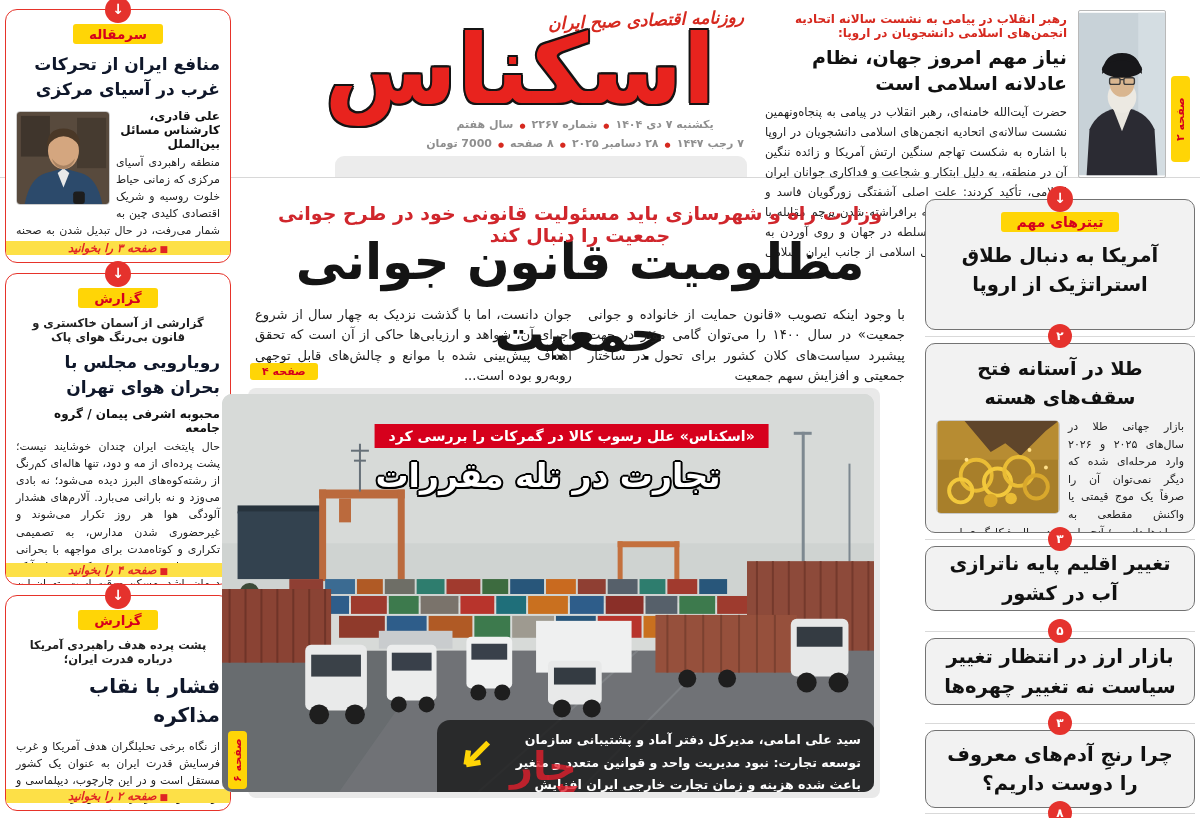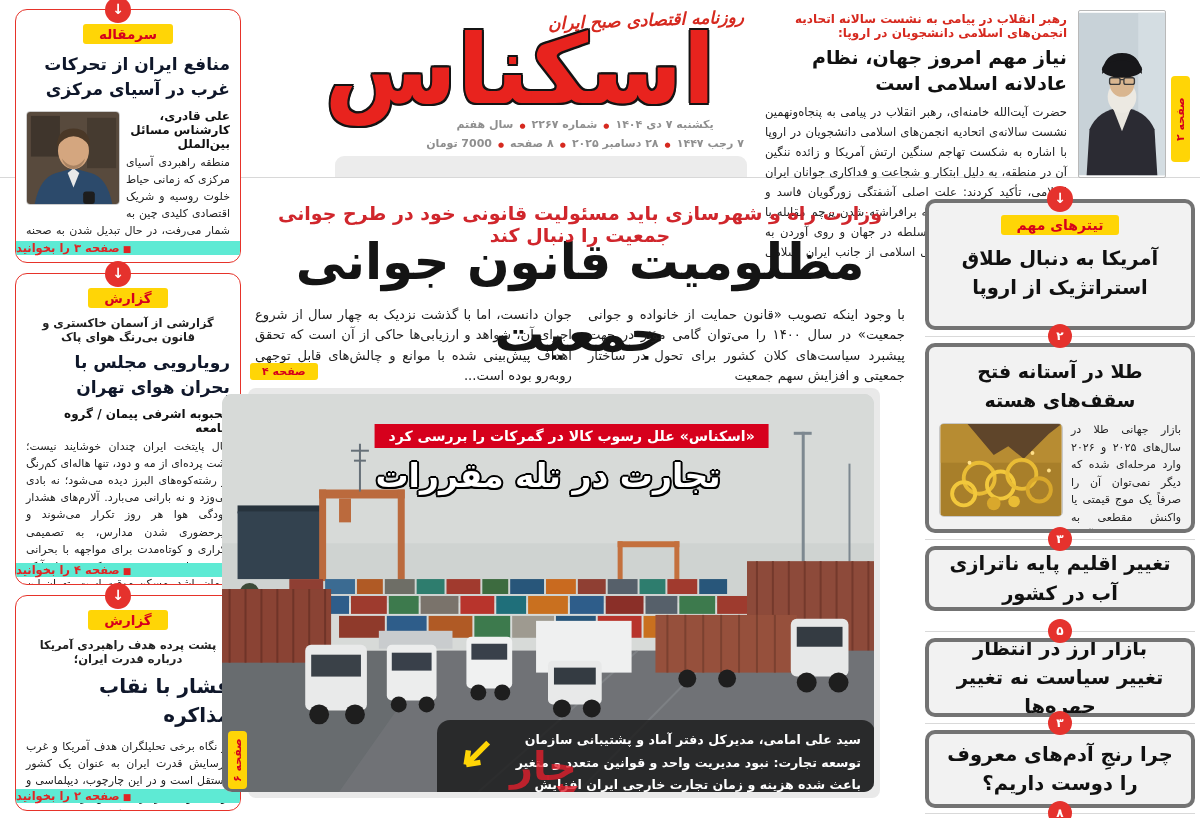--- a/index.html
+++ b/index.html
@@ -20,33 +20,33 @@
   
   .leader-text{left:765px;top:12px;width:302px;text-align:right;}
   .leader-kicker{color:#d6291f;font-size:12px;font-weight:bold;margin-bottom:5px;}
   .leader-headline{color:#111;font-size:19px;font-weight:bold;margin-bottom:7px;line-height:1.35;}
   .leader-body{font-size:11.6px;line-height:1.72;color:#222;text-align:justify;}
   .leader-photo{left:1078px;top:10px;width:86px;height:166px;border:1px solid #b9b9b9;border-radius:2px;overflow:hidden;}
   .vtab{writing-mode:vertical-rl;transform:rotate(180deg);background:#ffd506;color:#d6001c;font-weight:bold;font-size:11px;text-align:center;border-radius:4px;padding:6px 3px;}
   .vtab-leader{left:1171px;top:76px;height:74px;}
 
   
-  .lbox{left:15px;width:226px;background:#fff;border:1.5px solid #e6332a;border-radius:12px;padding:20px 10px 12px 10px;box-sizing:border-box;overflow:hidden;}
+  .lbox{left:5px;width:226px;background:#fff;border:1.5px solid #e6332a;border-radius:12px;padding:20px 10px 12px 10px;box-sizing:border-box;overflow:hidden;}
   .lbox1{top:9px;height:254px;} .lbox2{top:273px;height:312px;} .lbox3{top:595px;height:216px;}
   .circle-arrow{width:26px;height:26px;border-radius:50%;background:#e5322d;color:#fff;text-align:center;line-height:25px;font-size:14px;font-weight:bold;z-index:5;}
   .ca1{left:105px;top:-3px;} .ca2{left:105px;top:261px;} .ca3{left:105px;top:583px;}
   .tag{display:inline-block;background:#ffd506;color:#d6001c;font-weight:bold;font-size:13.5px;padding:2px 16px;border-radius:3px;}
   .lbox .tag-wrap{text-align:center;margin:-6px 0 8px 0;}
   .lbox-kicker{color:#222;font-size:11.5px;font-weight:bold;text-align:center;margin-bottom:6px;}
   .lbox-title{color:#0f172a;font-size:17px;font-weight:bold;text-align:right;line-height:1.45;margin-bottom:8px;}
   .lbox3 .lbox-title{font-size:20px;}
   .lbox-author{font-size:12px;font-weight:bold;color:#111;margin-bottom:3px;}
   .lbox-body{font-size:11px;line-height:1.55;color:#222;text-align:justify;}
   .lbox-photo{float:left;width:92px;height:92px;border-radius:4px;overflow:hidden;margin:2px 6px 4px 0;border:1px solid #ccc;}
-  .lbox-footer{position:absolute;bottom:7px;left:0;width:100%;text-align:left;color:#e02424;font-size:11.5px;font-weight:bold;background:#5eead4;}
+  .lbox-footer{position:absolute;bottom:7px;left:0;width:100%;text-align:center;color:#e02424;font-size:11.5px;font-weight:bold;background:#fde047;font-style:italic;}
   .lbox-footer::before{content:"■ ";font-size:9px;}
 
   
   .main-kicker{left:255px;top:202px;width:650px;text-align:center;color:#d0262c;font-size:19px;font-weight:bold;}
   .main-headline{left:255px;top:226px;width:650px;text-align:center;color:#141414;font-size:50px;font-weight:bold;line-height:72px;letter-spacing:-1px;}
   .main-cols{left:255px;top:305px;width:650px;display:flex;gap:16px;}
   .main-col{flex:1;font-size:13.2px;line-height:1.55;color:#1d1d1d;text-align:justify;}
   .tag-sm{display:inline-block;background:#ffd506;color:#d6001c;font-weight:bold;font-size:11px;padding:2px 12px;border-radius:3px;}
   .main-pagetag{left:250px;top:363px;}
 
@@ -57,24 +57,24 @@
   .photo-headline{position:absolute;left:0;top:62px;width:100%;text-align:center;color:#fff;font-size:33px;font-weight:bold;z-index:3;
       text-shadow:2px 0 #000,-2px 0 #000,0 2px #000,0 -2px #000,1.5px 1.5px #000,-1.5px -1.5px #000,1.5px -1.5px #000,-1.5px 1.5px #000;}
   .photo-caption{position:absolute;left:215px;top:326px;width:438px;box-sizing:border-box;background:rgba(22,22,22,.78);border-radius:13px;
       color:#fff;font-size:12.6px;font-weight:bold;line-height:1.8;text-align:right;padding:9px 14px 9px 74px;z-index:4;}
   .caption-arrow{position:absolute;left:16px;top:16px;width:44px;height:44px;}
   .watermark{position:absolute;left:288px;top:352px;z-index:5;color:rgba(225,31,45,.8);font-size:40px;font-weight:bold;letter-spacing:10px;line-height:1;}
   .watermark::after{content:"";position:absolute;left:46px;top:40px;border-left:11px solid transparent;border-right:11px solid transparent;border-top:16px solid rgba(225,31,45,.8);}
   .vtab-photo{left:228px;top:731px;height:46px;z-index:6;}
 
   
-  .sb-panel{left:925px;width:270px;background:#f2f2f2;border:4px solid #737373;border-radius:10px;box-sizing:border-box;overflow:hidden;}
+  .sb-panel{left:925px;width:270px;background:#f2f2f2;border:1px solid #737373;border-radius:10px;box-sizing:border-box;overflow:hidden;}
   .sbA{top:199px;height:131px;text-align:center;padding-top:12px;}
   .sbB{top:343px;height:190px;padding:10px 10px;}
-  .sbC{top:546px;height:65px;} .sbD{top:638px;height:79px;} .sbE{top:730px;height:78px;}
+  .sbC{top:546px;height:65px;} .sbD{top:638px;height:67px;} .sbE{top:730px;height:78px;}
   .sb-title{color:#111;font-size:19.5px;font-weight:bold;text-align:center;line-height:1.5;}
   .sbA .sb-title{margin-top:9px;}
   .sb-center{display:flex;align-items:center;justify-content:center;height:100%;padding:0 18px;box-sizing:border-box;}
   .sb-kicker{font-size:11.5px;font-weight:bold;color:#222;text-align:center;margin-bottom:5px;}
   .sb-kicker .brand{color:#d6291f;}
   .sbB .sb-title{font-size:19px;margin-bottom:7px;}
   .sb-body{font-size:11px;line-height:1.6;color:#222;text-align:justify;}
   .sb-photo{float:left;width:122px;height:92px;border-radius:5px;overflow:hidden;margin:2px 8px 2px 0;border:1px solid #c8c8c8;}
   .sep-line{left:925px;width:270px;height:1px;background:#d9d9d9;}
   .sl1{top:336px;}.sl2{top:539px;}.sl3{top:631px;}.sl4{top:723px;}.sl5{top:813px;}

